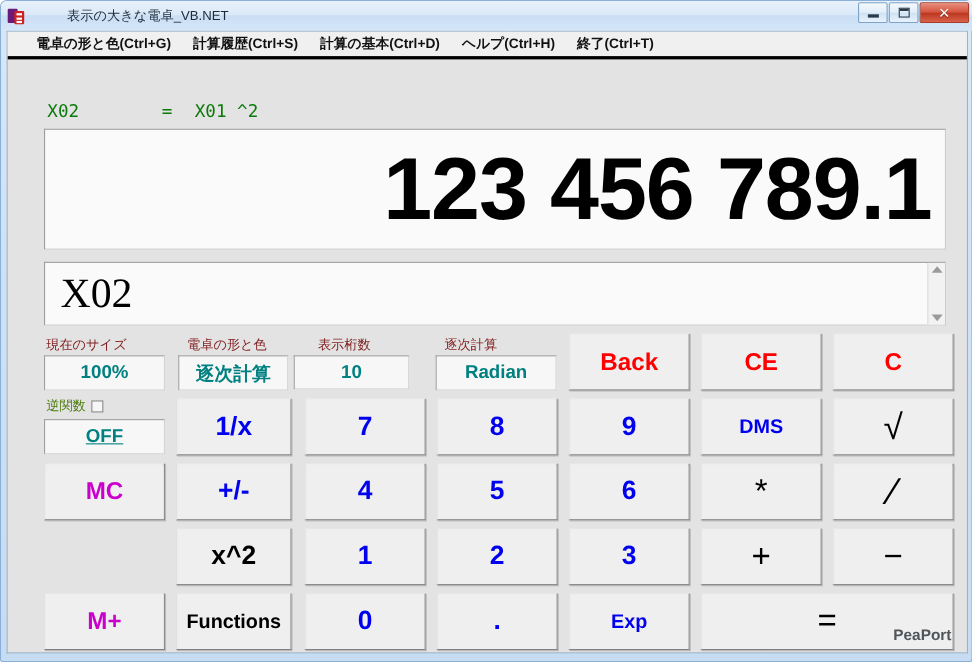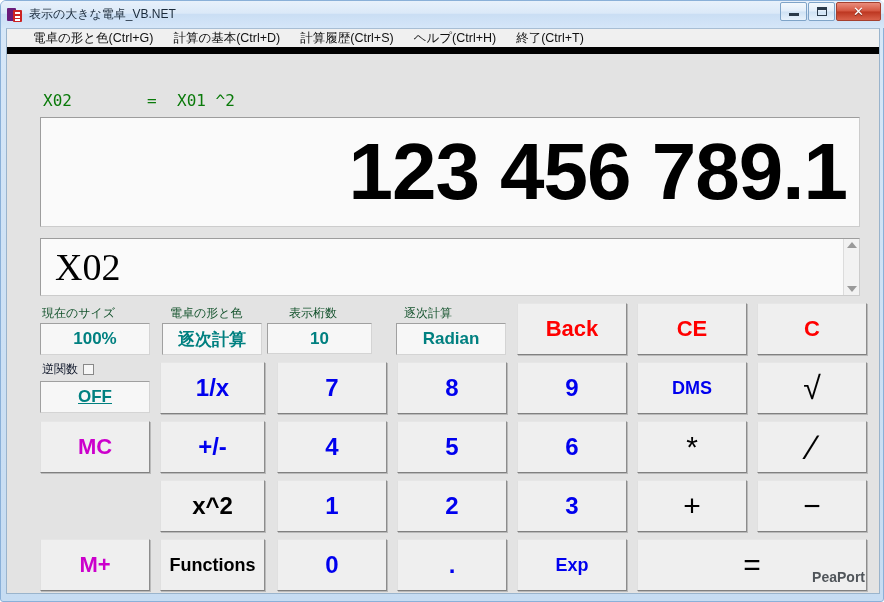--- a/index.html
+++ b/index.html
@@ -59,20 +59,21 @@
     position: absolute; left: 2px; top: 2px;
     width: 5px; height: 2px;
     background: #ffffff;
     box-shadow: 0 4px 0 0 #ffffff, 0 7px 0 0 #ffffff;
   }
   .title-text {
     font-size: 12px;
     color: #1b2b3b;
     letter-spacing: 0px;
     white-space: nowrap;
+    margin-left: 32px;
   }
   .winbtns {
     position: absolute;
     right: 4px; top: 1px;
     display: flex;
     align-items: center;
     gap: 1px;
   }
   .winbtn {
     width: 27px; height: 19px;
@@ -118,24 +119,25 @@
     border: 1px solid #9ab4cc;
     border-top: 1px solid #a8bed4;
   }
 
   .menubar {
     position: absolute;
     left: 0; top: 0;
     width: 872px; height: 25px;
     box-sizing: border-box;
     background: #f0f0f0;
-    border-bottom: 7px solid #000000;
+    border-bottom: 3px solid #000000;
     display: flex;
     align-items: center;
     padding-left: 16px;
+    font-weight: bold;
   }
   .menuitem {
     font-size: 12.5px;
     color: #111111;
     padding: 3px 10px;
     white-space: nowrap;
     cursor: default;
   }
 
   
@@ -217,21 +219,21 @@
     border-left: 5px solid transparent;
     border-right: 5px solid transparent;
   }
   .arr-up { border-bottom: 6px solid #9a9a9a; }
   .arr-dn { border-top: 6px solid #9a9a9a; }
 
   
   .statlabel {
     position: absolute;
     font-size: 12px;
-    color: #14532d;
+    color: #7f1d1d;
     white-space: nowrap;
   }
   .statbox {
     position: absolute;
     box-sizing: border-box;
     background: #f7f7f7;
     border: 1px solid #a0a0a0;
     border-right-color: #d4d4d4;
     border-bottom-color: #d4d4d4;
     display: flex;
@@ -242,21 +244,21 @@
     color: #008080;
     white-space: nowrap;
   }
   .statbox.jp { font-size: 17px; }
   .chkrow {
     position: absolute;
     display: flex;
     align-items: center;
     gap: 5px;
     font-size: 12px;
-    color: #0f172a;
+    color: #4d7c0f;
     white-space: nowrap;
   }
   .chkbox {
     width: 11px; height: 11px;
     box-sizing: border-box;
     border: 1px solid #888888;
     background: #f6f6f6;
   }
 
   
@@ -319,22 +321,22 @@
       <div class="winbtn close">
         <div class="glyph-close">✕</div>
       </div>
     </div>
   </div>
 
   <div class="client">
 
     <div class="menubar">
       <div class="menuitem">電卓の形と色(Ctrl+G)</div>
+      <div class="menuitem">計算履歴(Ctrl+S)</div>
       <div class="menuitem">計算の基本(Ctrl+D)</div>
-      <div class="menuitem">計算履歴(Ctrl+S)</div>
       <div class="menuitem">ヘルプ(Ctrl+H)</div>
       <div class="menuitem">終了(Ctrl+T)</div>
     </div>
 
     <div class="formula">
       <span class="lhs">X02</span>
       <span class="eq">=</span>
       <span class="rhs">X01 ^2</span>
     </div>
 

